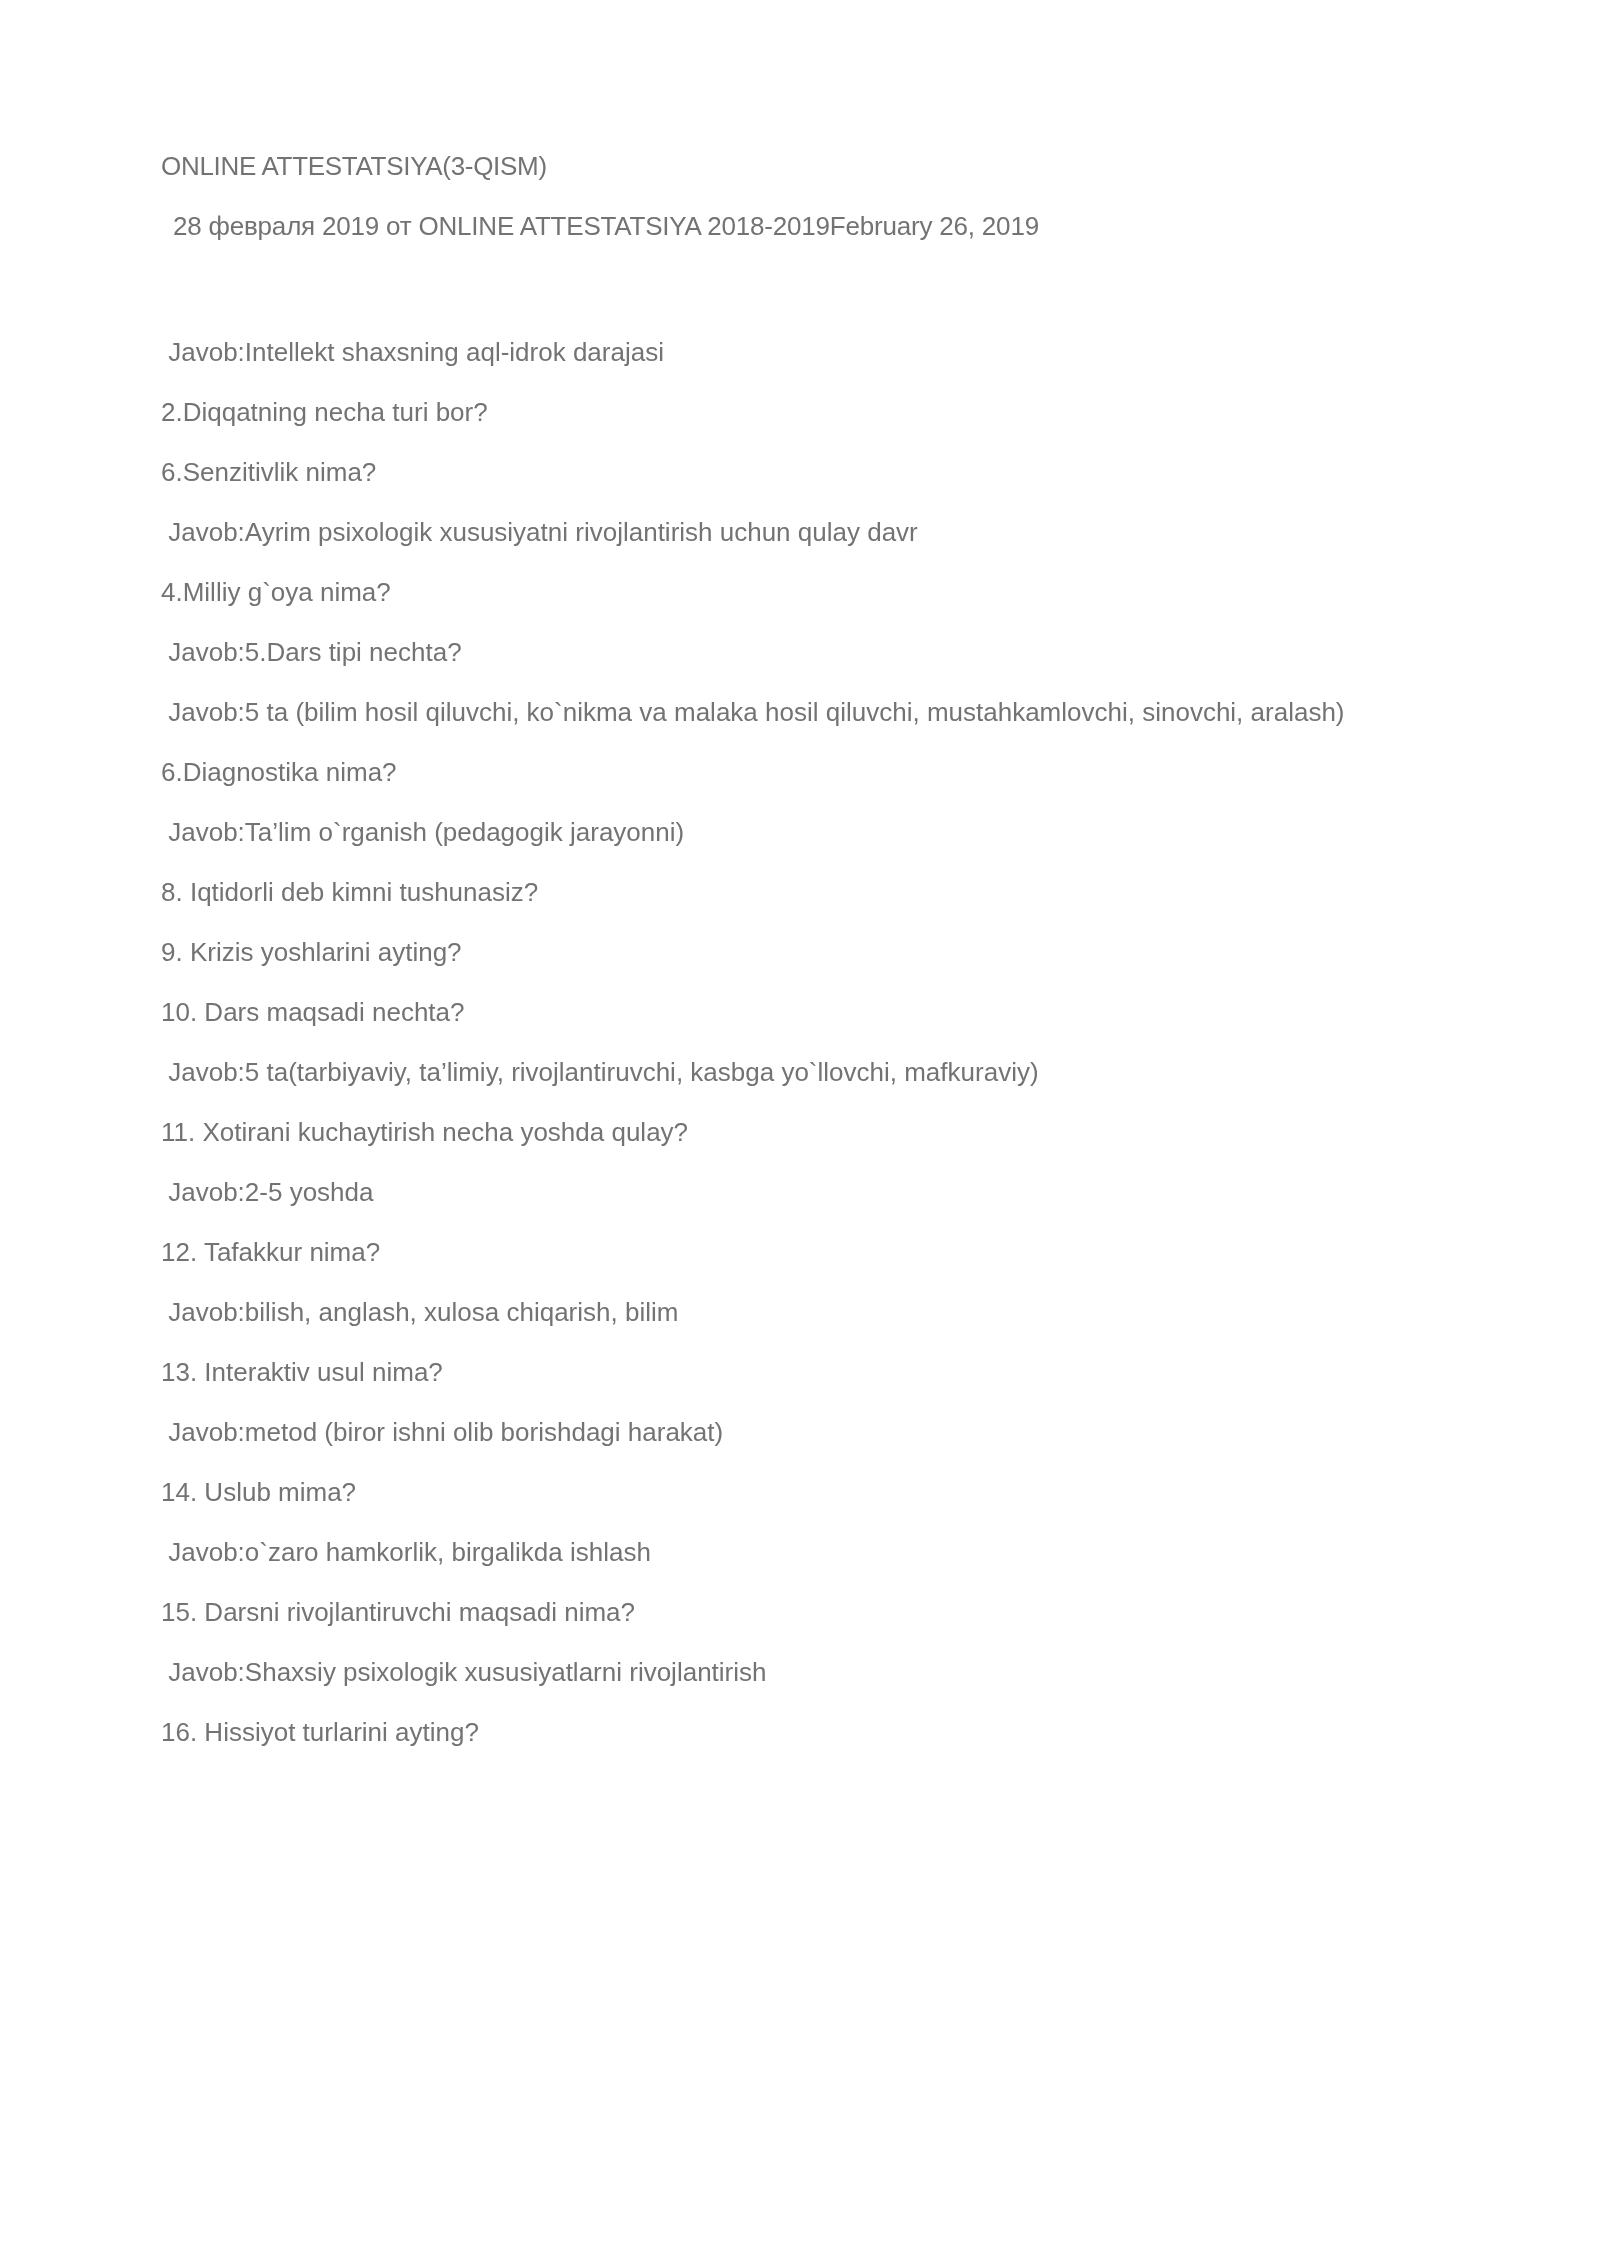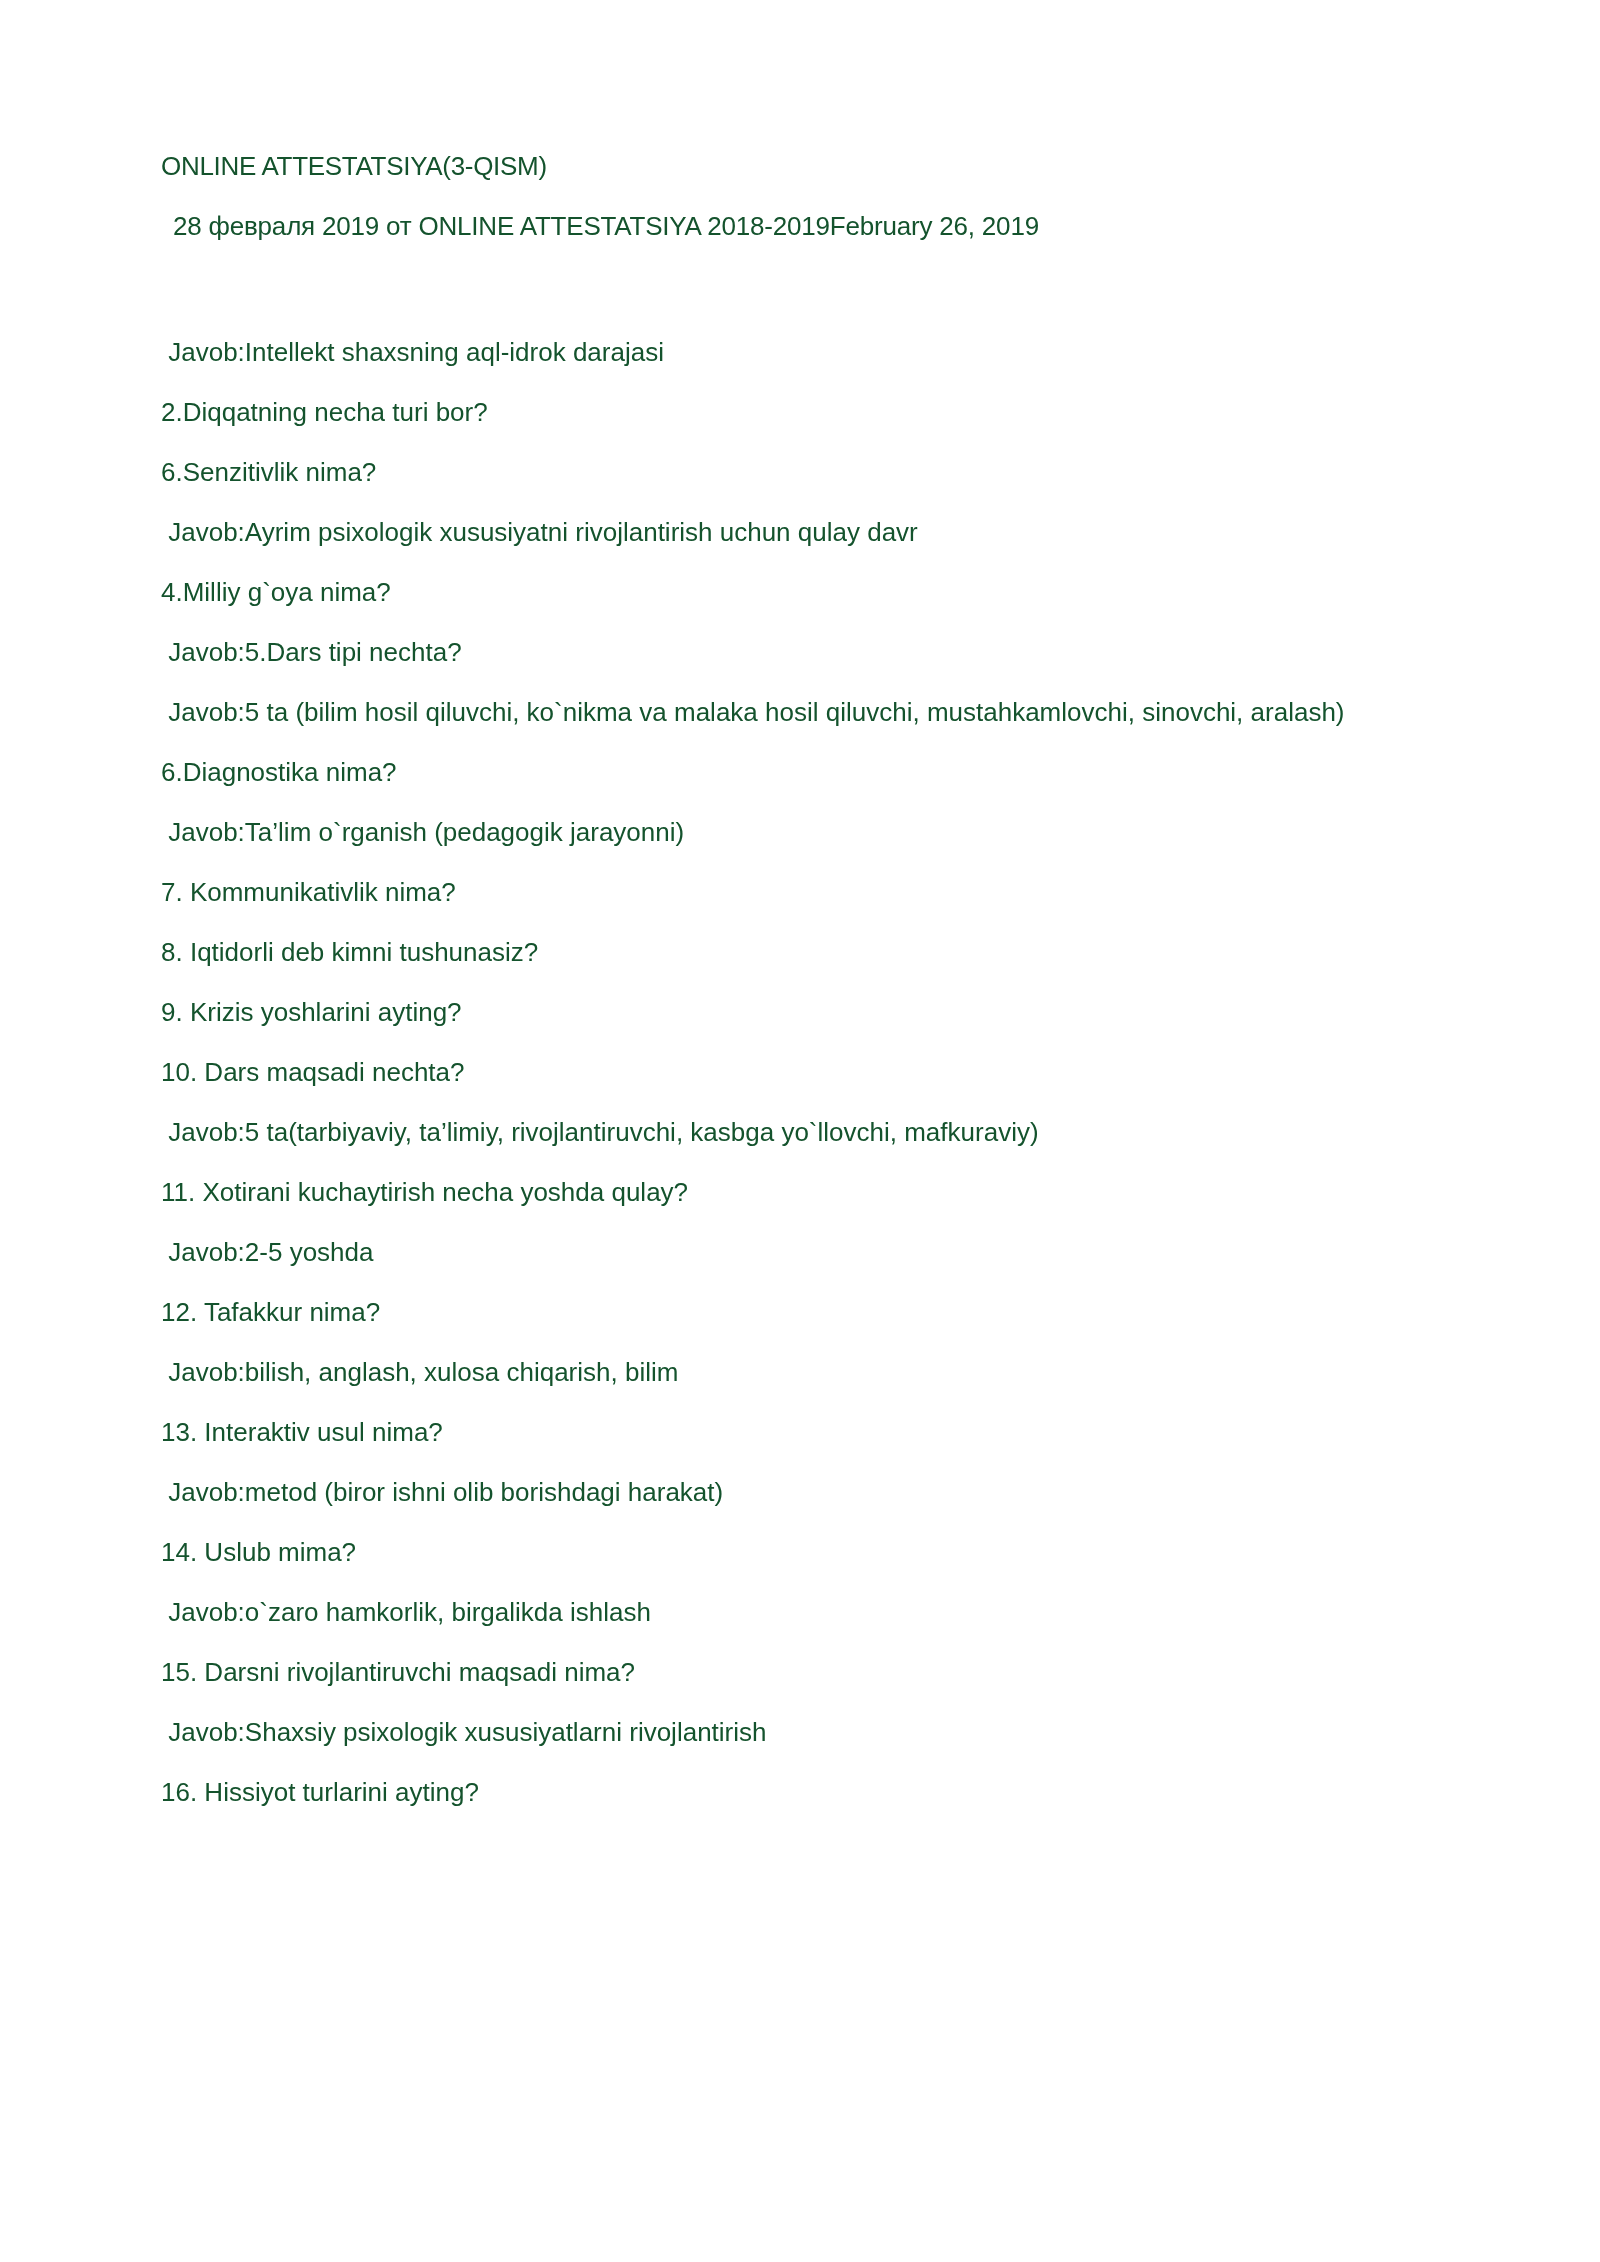--- a/index.html
+++ b/index.html
@@ -9,21 +9,21 @@
   }
   .doc-page {
     position: relative;
     width: 1600px;
     height: 2262px;
     background: #ffffff;
     box-sizing: border-box;
     padding: 136px 40px 0 161px;
     font-family: "Liberation Sans", sans-serif;
     font-size: 26px;
-    color: #14532d;
+    color: #737373;
     overflow: hidden;
   }
   .doc-line {
     margin: 0;
     line-height: 60px;
     white-space: pre-wrap;
     font-weight: 400;
   }
   .doc-title {
     letter-spacing: -0.3px;
@@ -45,21 +45,20 @@
   <div class="blank-gap"></div>
   <p class="doc-line"> Javob:Intellekt shaxsning aql-idrok darajasi</p>
   <p class="doc-line">2.Diqqatning necha turi bor?</p>
   <p class="doc-line">6.Senzitivlik nima?</p>
   <p class="doc-line"> Javob:Ayrim psixologik xususiyatni rivojlantirish uchun qulay davr</p>
   <p class="doc-line">4.Milliy g`oya nima?</p>
   <p class="doc-line"> Javob:5.Dars tipi nechta?</p>
   <p class="doc-line"> Javob:5 ta (bilim hosil qiluvchi, ko`nikma va malaka hosil qiluvchi, mustahkamlovchi, sinovchi, aralash)</p>
   <p class="doc-line">6.Diagnostika nima?</p>
   <p class="doc-line"> Javob:Ta’lim o`rganish (pedagogik jarayonni)</p>
-  <p class="doc-line">7. Kommunikativlik nima?</p>
   <p class="doc-line">8. Iqtidorli deb kimni tushunasiz?</p>
   <p class="doc-line">9. Krizis yoshlarini ayting?</p>
   <p class="doc-line">10. Dars maqsadi nechta?</p>
   <p class="doc-line"> Javob:5 ta(tarbiyaviy, ta’limiy, rivojlantiruvchi, kasbga yo`llovchi, mafkuraviy)</p>
   <p class="doc-line">11. Xotirani kuchaytirish necha yoshda qulay?</p>
   <p class="doc-line"> Javob:2-5 yoshda</p>
   <p class="doc-line">12. Tafakkur nima?</p>
   <p class="doc-line"> Javob:bilish, anglash, xulosa chiqarish, bilim</p>
   <p class="doc-line">13. Interaktiv usul nima?</p>
   <p class="doc-line"> Javob:metod (biror ishni olib borishdagi harakat)</p>

